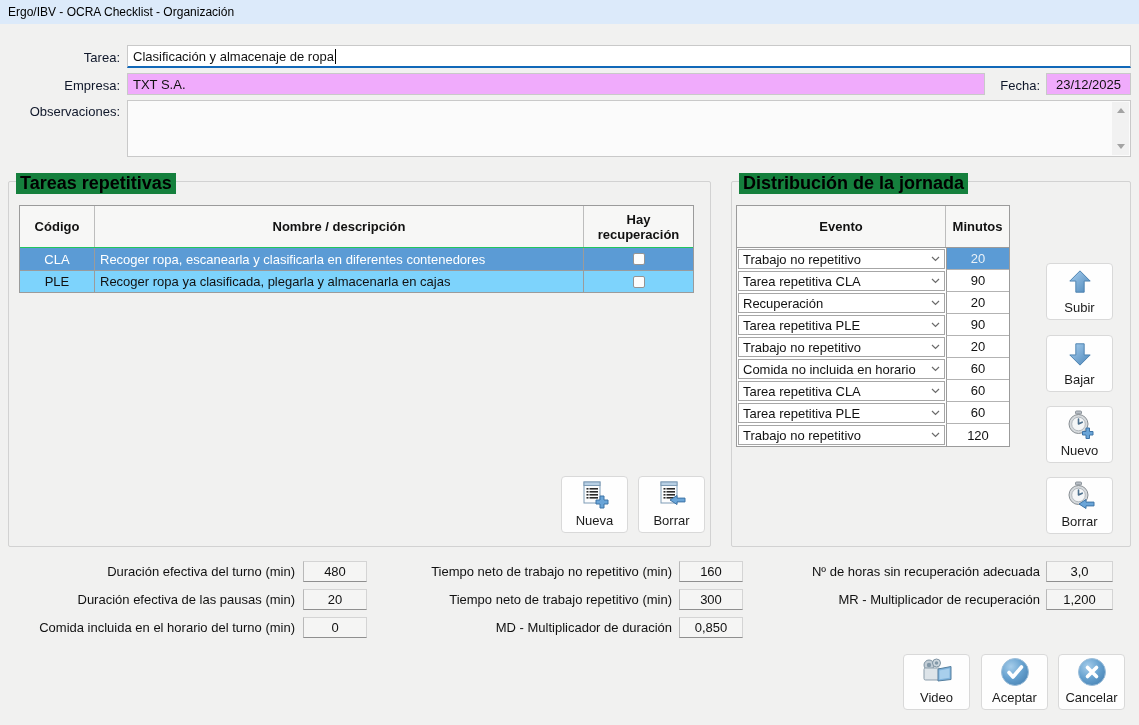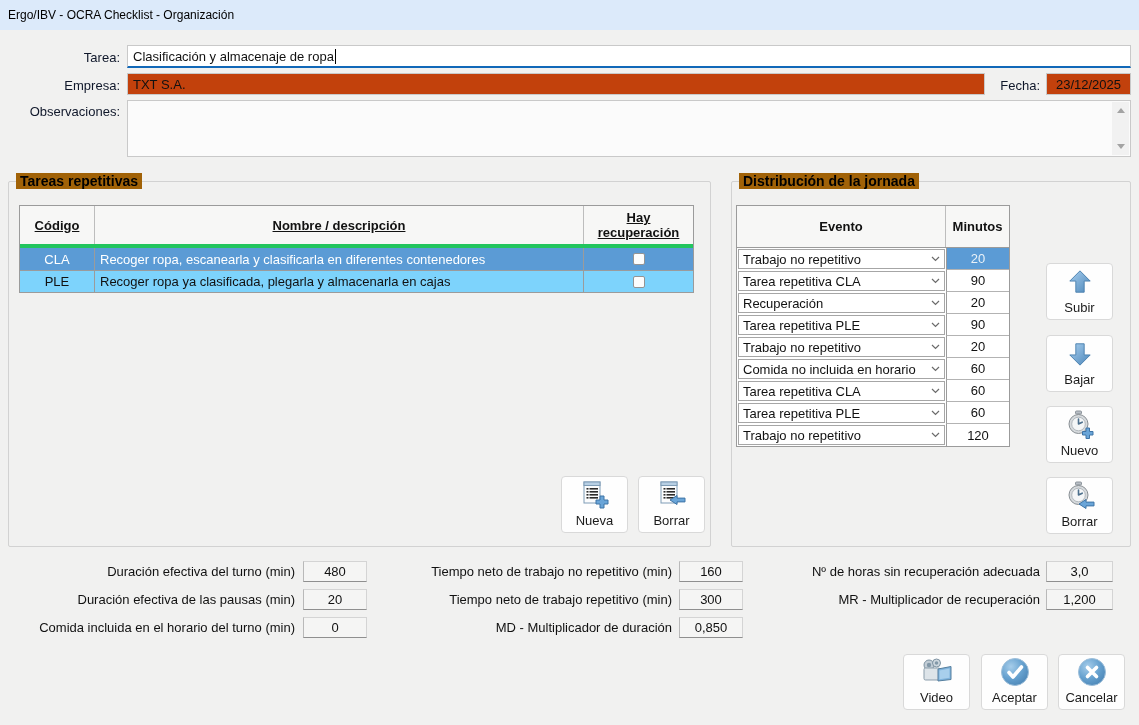--- a/index.html
+++ b/index.html
@@ -3,58 +3,58 @@
 <meta charset="utf-8">
 <style>
   * { box-sizing: border-box; }
   html,body { margin:0; padding:0; }
   body { font-family:"Liberation Sans", sans-serif; }
   .window {
     position:relative; width:1139px; height:725px;
     background:#f1f1f0; color:#111; font-size:13px; overflow:hidden;
   }
   .titlebar {
-    position:absolute; left:0; top:0; width:1139px; height:30px;
+    position:absolute; left:0; top:0; width:1139px; height:24px;
     background:#dceafa; display:flex; align-items:center;
     padding-left:8px; font-size:12px; color:#000;
   }
   .flabel { position:absolute; text-align:right; white-space:nowrap; color:#0f172a; }
   .tarea-input {
     position:absolute; left:127px; top:45px; width:1004px; height:23px;
     background:#ffffff; border:1px solid #c9c9c9; border-bottom:2px solid #1168b8;
     display:flex; align-items:center; padding:0 5px;
   }
   .caret { display:inline-block; width:1px; height:15px; background:#000; margin-left:1px; }
   .text-input {
-    position:absolute; background:#c2410c; border:1px solid #c9c9c9;
+    position:absolute; background:#f0abfc; border:1px solid #c9c9c9;
     display:flex; align-items:center; padding:0 5px;
   }
   .obs-box {
     position:absolute; left:127px; top:100px; width:1004px; height:57px;
     background:#fbfbfb; border:1px solid #c9c9c9;
   }
   .scrollbar {
     position:absolute; right:1px; top:1px; bottom:1px; width:17px; background:#f1f1f1;
   }
   .sb-arrow { position:absolute; left:0; width:17px; height:17px; display:flex; align-items:center; justify-content:center; }
   .sb-up { top:0; } .sb-down { bottom:0; }
   .tri-up { width:0; height:0; border-left:4px solid transparent; border-right:4px solid transparent; border-bottom:5px solid #a3a3a3; }
   .tri-down { width:0; height:0; border-left:4px solid transparent; border-right:4px solid transparent; border-top:5px solid #a3a3a3; }
 
   .group { position:absolute; border:1px solid #d2d2d2; border-radius:2px; }
   .group-title {
-    position:absolute; top:-9px; left:7px; background:#a16207; padding:0 4px;
-    font-weight:bold; font-size:14px; color:#000; white-space:nowrap;
+    position:absolute; top:-9px; left:7px; background:#15803d; padding:0 4px;
+    font-weight:bold; font-size:18px; color:#000; white-space:nowrap;
   }
   .g1 { left:8px; top:181px; width:703px; height:366px; }
   .g2 { left:731px; top:181px; width:400px; height:366px; }
 
   
   .ttable { position:absolute; left:10px; top:23px; width:675px; background:#fff; border:1px solid #9b9b9b; }
-  .t-head { display:flex; height:42px; background:#f7f7f6; border-bottom:4px solid #22c55e; font-weight:bold;text-decoration:underline; }
+  .t-head { display:flex; height:42px; background:#f7f7f6; border-bottom:1px solid #22c55e; font-weight:bold; }
   .t-head .cell { display:flex; align-items:center; justify-content:center; text-align:center; }
   .cell-cod { width:75px; border-right:1px solid #bdbdbd; }
   .cell-nom { width:489px; border-right:1px solid #bdbdbd; }
   .cell-hay { width:109px; padding:0 6px; line-height:15px; }
   .t-row { display:flex; height:22px; background:#7dd3fc; }
   .t-row + .t-row { border-top:1px solid #9b9b9b; }
   .t-row .cell { display:flex; align-items:center; }
   .t-row .cell-cod { justify-content:center; border-right:1px solid #9b9b9b; }
   .t-row .cell-nom { padding-left:5px; border-right:1px solid #9b9b9b; }
   .t-row .cell-hay { justify-content:center; }

